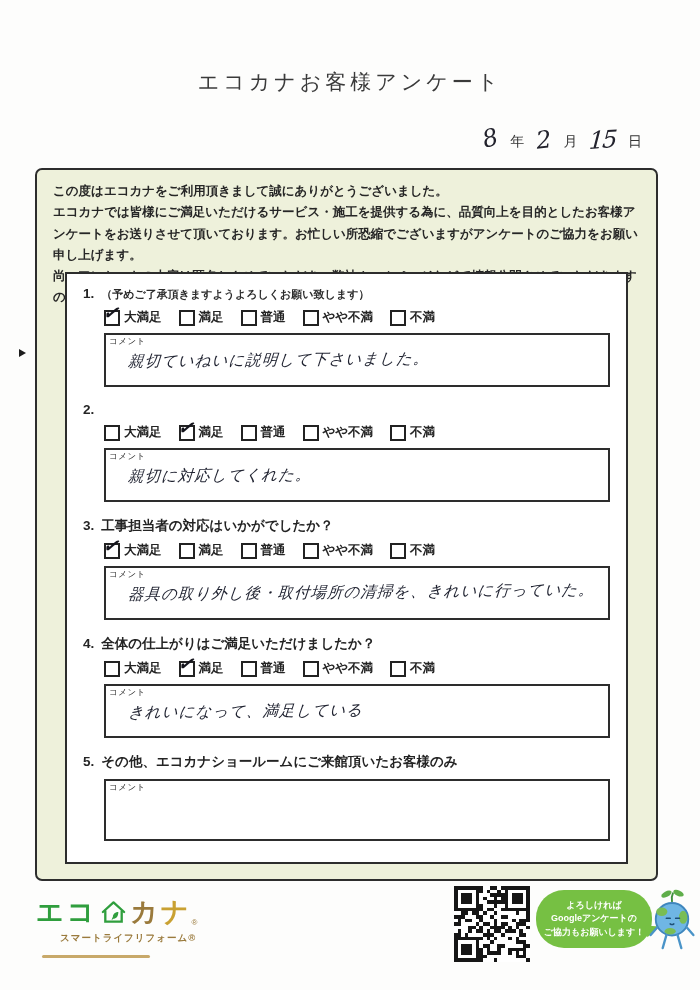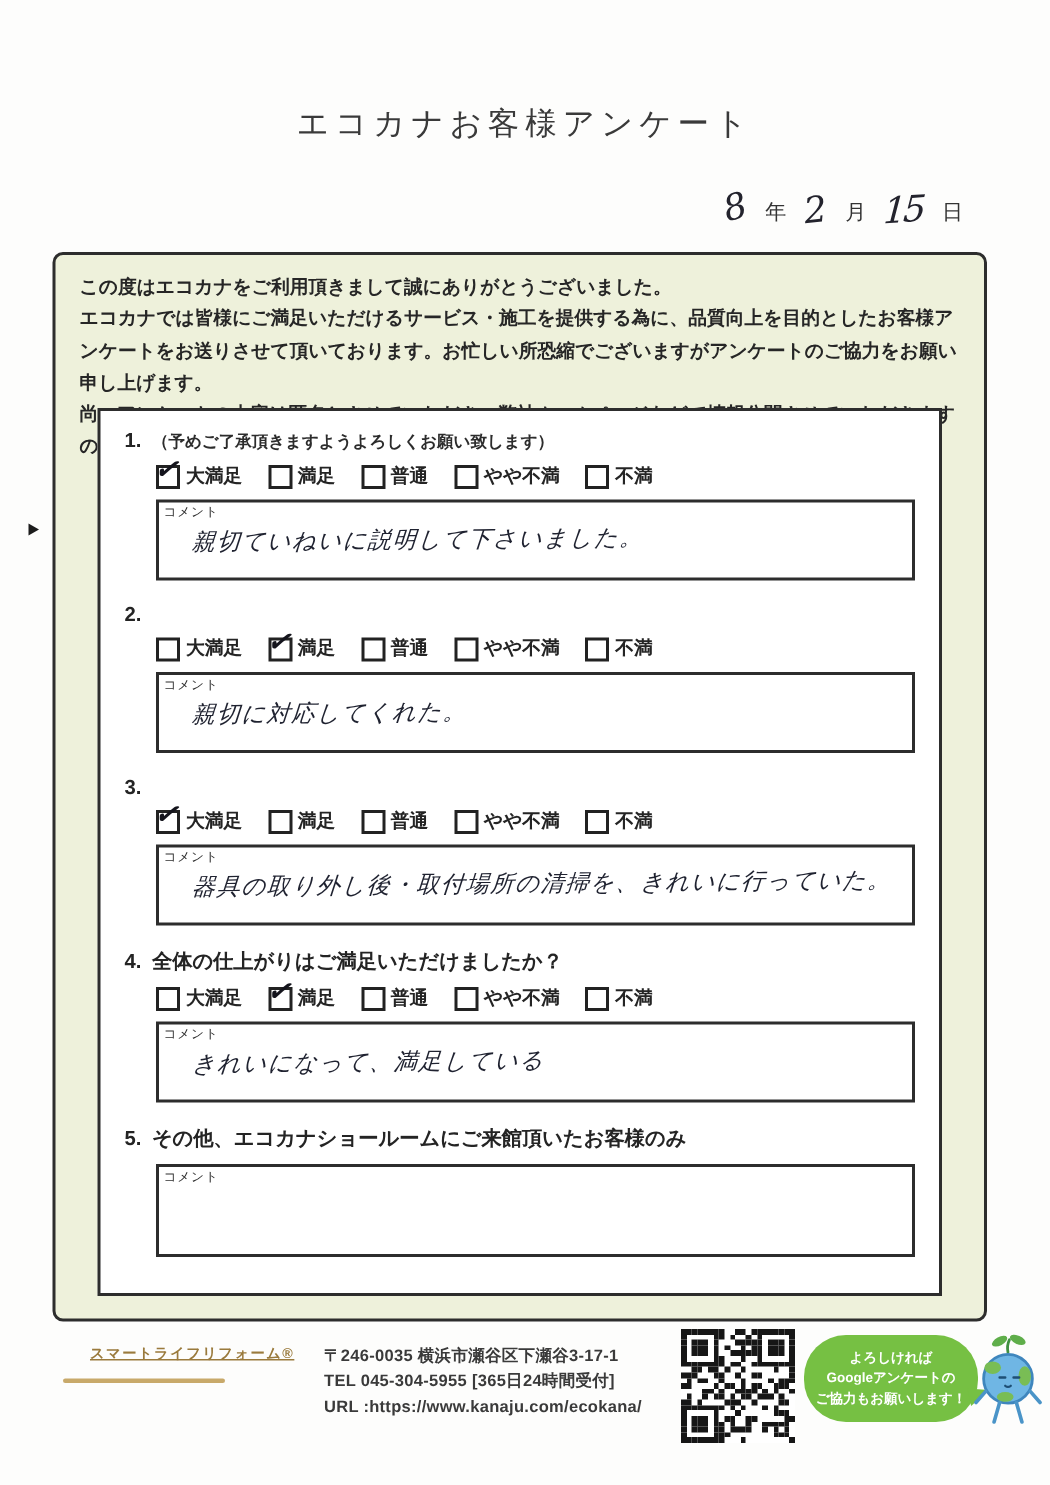--- a/index.html
+++ b/index.html
@@ -67,21 +67,21 @@
     border-left:7px solid #1c1c1c;border-top:4px solid transparent;border-bottom:4px solid transparent;
   }
   
   .footer{position:absolute;left:0;top:884px;width:100%;height:100px;}
   .logo{position:absolute;left:36px;top:10px;width:170px;}
   .logo-row{display:flex;align-items:center;gap:3px;}
   .logo-eco{font-size:27px;font-weight:bold;color:#2f9e3d;letter-spacing:3px;}
   .logo-ka{font-size:27px;font-weight:bold;color:#9a7a3c;}
   .logo-na{font-size:27px;font-weight:bold;color:#c9a132;}
   .logo-reg{font-size:8px;color:#9a7a3c;align-self:flex-end;margin-bottom:3px;}
-  .logo-sub{font-size:9.5px;color:#9a7a3c;font-weight:bold;letter-spacing:1px;margin:2px 0 0 24px;text-decoration:underline;}
+  .logo-sub{font-size:9.5px;color:#9a7a3c;font-weight:bold;letter-spacing:1px;margin:2px 0 0 24px;}
   .logo-bar{width:108px;height:3px;background:#c8a96a;border-radius:2px;margin:10px 0 0 6px;}
   .addr{
     position:absolute;left:216px;top:12px;font-size:11px;line-height:1.55;color:#3a3a3a;font-weight:600;
     white-space:pre-line;letter-spacing:.2px;
   }
   .qr{
     position:absolute;left:454px;top:2px;width:76px;height:76px;background:#fff;
     display:grid;grid-template-rows:repeat(21,1fr);grid-template-columns:repeat(21,1fr);
   }
   .qr div{background:#161616;}
@@ -181,20 +181,21 @@
       </div>
       <div class="comment-box">
         <span class="comment-tag">コメント</span>
         <div class="comment-text hand">親切に対応してくれた。</div>
       </div>
     </div>
 
     <div class="q">
       <div class="q-head">
         <span>3.</span>
+        <span>工事担当者の対応はいかがでしたか？</span>
       </div>
       <div class="q-options">
         <label class="opt checked">
             <span class="cb"></span>
             <span>大満足</span>
           </label>
         <label class="opt">
             <span class="cb"></span>
             <span>満足</span>
           </label>
@@ -260,27 +261,36 @@
         <div class="comment-text hand"></div>
       </div>
     </div>
 
   </div>
 </div>
 
 <div class="footer">
 
   <div class="logo">
+    <div class="logo-row">
+      <span class="logo-eco">エコ</span>
+      <svg width="27" height="26" viewBox="0 0 28 26">
+        <path d="M3 13 L14 3 L25 13" fill="none" stroke="#2f9e3d" stroke-width="2.4" stroke-linecap="round" stroke-linejoin="round"></path>
+        <path d="M5.5 12 V23 H22.5 V12" fill="none" stroke="#2f9e3d" stroke-width="2.4" stroke-linecap="round"></path>
+        <path d="M13.5 20 C12.5 15.5 15.5 13 19 13 C19 17.5 17 20 13.5 20 Z" fill="#2f9e3d"></path>
+        <path d="M12.5 21 C13.5 18 15.5 16 17.5 15" fill="none" stroke="#2f9e3d" stroke-width="1"></path>
+      </svg>
+      <span class="logo-ka">カ</span>
+      <span class="logo-na">ナ</span>
+      <span class="logo-reg">®</span>
+    </div>
     <div class="logo-sub">スマートライフリフォーム®</div>
     <div class="logo-bar"></div>
   </div>
 
-  <div class="addr">〒246-0035 横浜市瀬谷区下瀬谷3-17-1
-TEL 045-304-5955 [365日24時間受付]
-URL :https://www.kanaju.com/ecokana/</div>
 
   <div class="qr">
       <div style="grid-area: 1 / 1;"></div>
       <div style="grid-area: 1 / 2;"></div>
       <div style="grid-area: 1 / 3;"></div>
       <div style="grid-area: 1 / 4;"></div>
       <div style="grid-area: 1 / 5;"></div>
       <div style="grid-area: 1 / 6;"></div>
       <div style="grid-area: 1 / 7;"></div>
       <div style="grid-area: 1 / 8;"></div>

